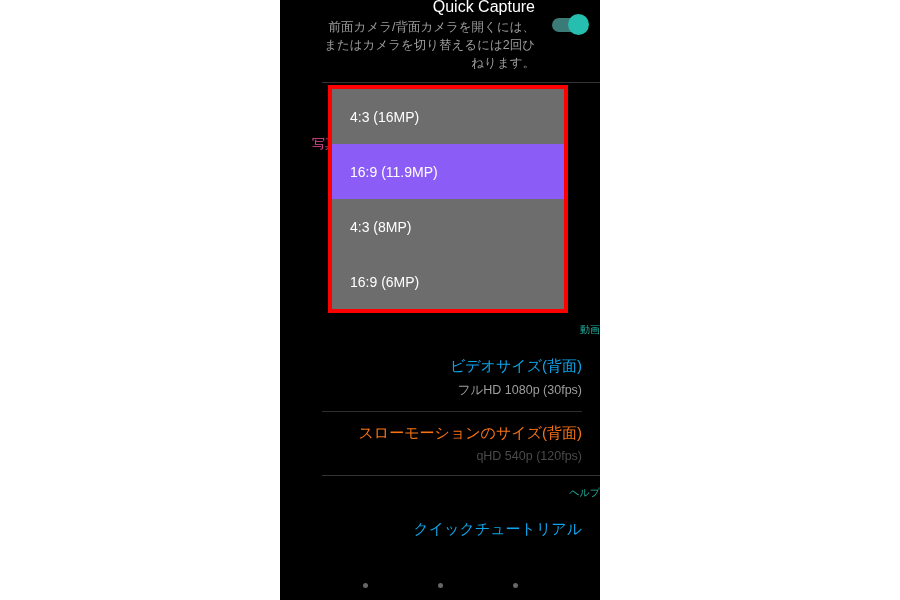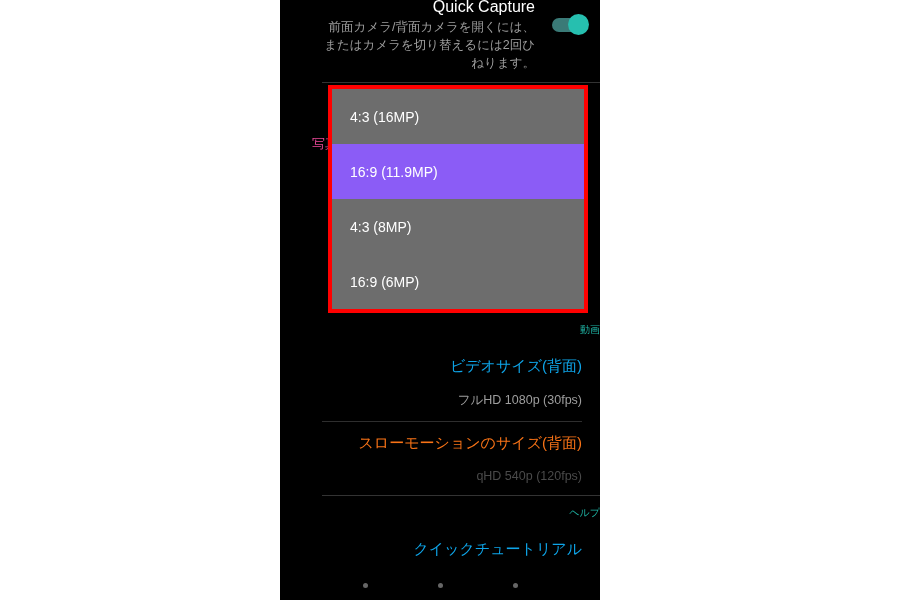--- a/index.html
+++ b/index.html
@@ -81,21 +81,21 @@
     }
     .section-header {
       color: #1fb6a6;
       font-size: 10px;
       padding: 10px 0 8px 20px;
     }
     .popup-wrap {
       position: absolute;
       left: 48px;
       top: 95px;
-      width: 260px;
+      width: 240px;
       border: 4px solid #f00;
       z-index: 10;
     }
     .popup-item {
       height: 55px;
       background: #6d6d6d;
       color: #fff;
       font-size: 14px;
       display: flex;
       align-items: center;
@@ -110,21 +110,21 @@
     .setting-row {
       padding: 12px 18px 12px 42px;
     }
     .setting-title {
       font-size: 15px;
       color: #0ea5e9;
     }
     .setting-sub {
       font-size: 12.5px;
       color: #9e9e9e;
-      margin-top: 16px;
+      margin-top: 6px;
     }
     .setting-row.disabled .setting-title {
       color: #f97316;
     }
     .setting-row.disabled .setting-sub {
       color: #4a4a4a;
     }
     .navdots {
       position: absolute;
       bottom: 4px;

